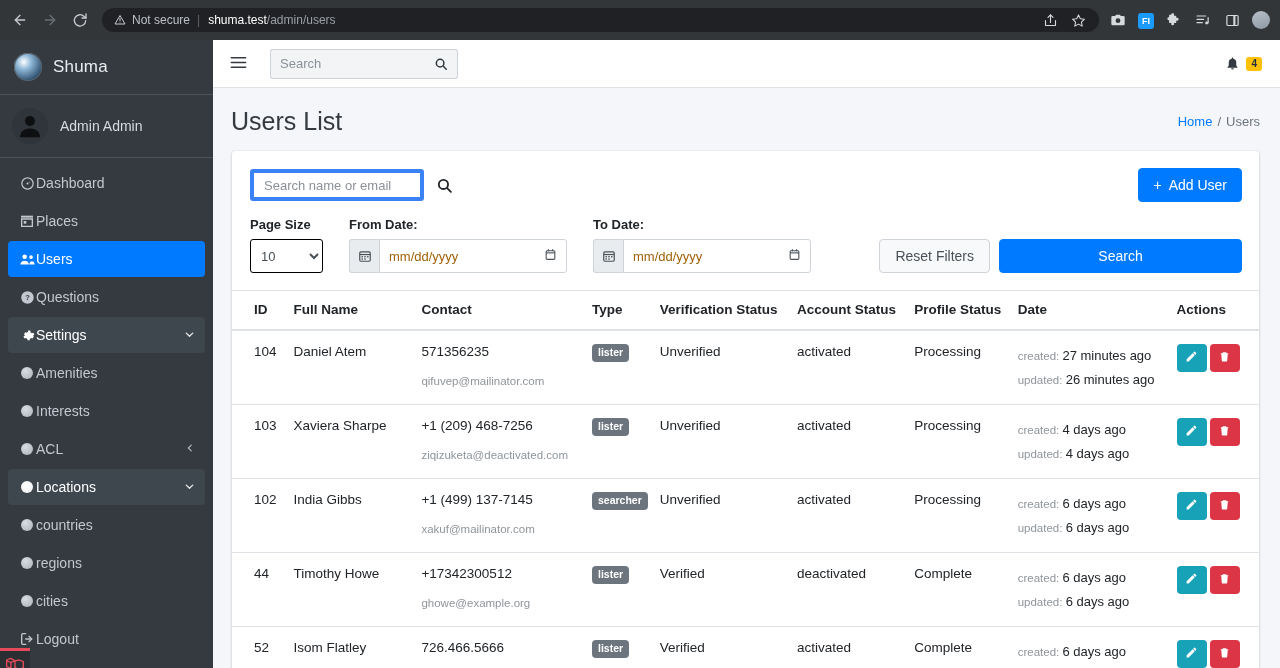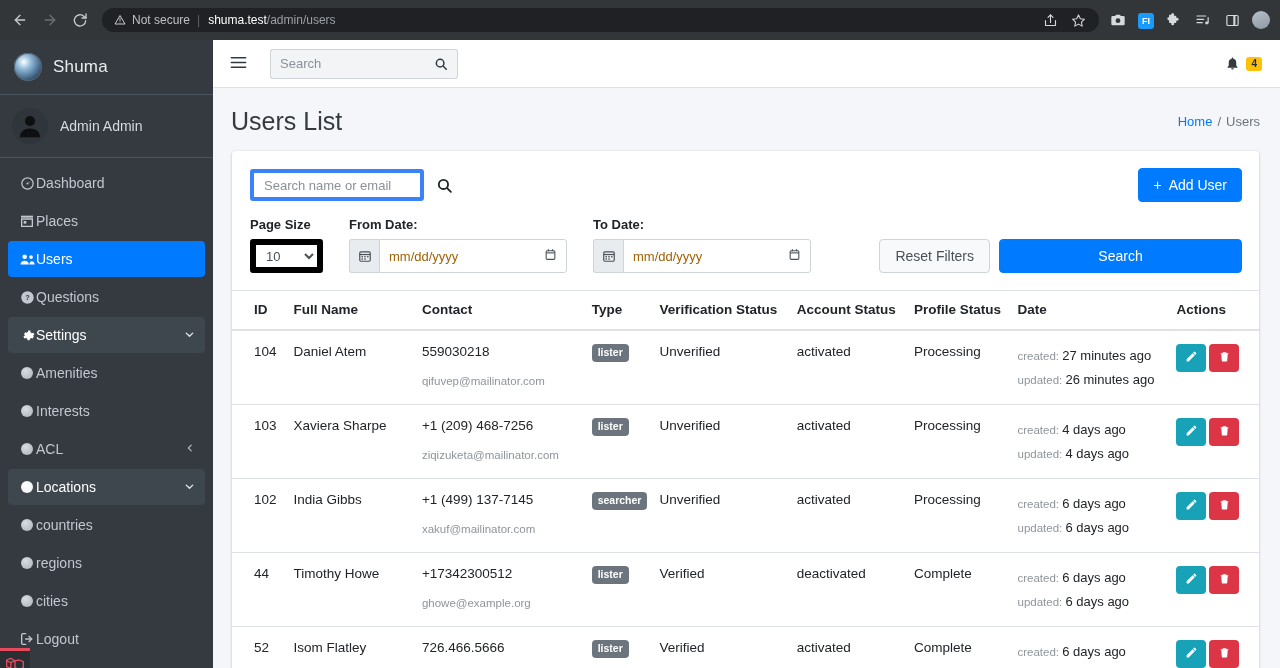--- a/index.html
+++ b/index.html
@@ -133,21 +133,21 @@
   .btn-add{
     margin-left:auto; background:#007bff; color:#fff; border:1px solid #007bff;
     border-radius:4px; height:34px; padding:0 14px; font-size:14px;
     display:flex; align-items:center; gap:7px; font-family:inherit;
   }
 
   .filters{ display:flex; align-items:flex-end; padding:0 17px 17px 18px; gap:0; }
   .f-group{ display:flex; flex-direction:column; }
   .f-label{ font-size:13px; font-weight:bold; color:#212529; margin-bottom:7px; }
   .sel{
-    width:73px; height:34px; border:6px solid #000000; border-radius:3px;
+    width:73px; height:34px; border:1px solid #000000; border-radius:3px;
     font-size:13px; padding:0 6px; color:#495057; background:#fff; font-family:inherit;
   }
   .date-wrap{ display:flex; height:34px; }
   .date-ic{
     width:30px; border:1px solid #ced4da; border-right:none; background:#e9ecef;
     border-radius:3px 0 0 3px; display:flex; align-items:center; justify-content:center;
     color:#495057;
   }
   .date-in{
     width:188px; height:34px; border:1px solid #ced4da; border-radius:0 3px 3px 0;
@@ -581,21 +581,21 @@
             <th class="col-prof">Profile Status</th>
             <th class="col-date">Date</th>
             <th class="col-act">Actions</th>
           </tr>
         </thead>
         <tbody id="tbody">
             <tr>
               <td class="col-id">104</td>
               <td class="col-name">Daniel Atem</td>
               <td class="col-contact">
-                <div class="phone">559030218</div>
+                <div class="phone">571356235</div>
                 <div class="email">qifuvep@mailinator.com</div>
               </td>
               <td class="col-type"><span class="badge-type">lister</span></td>
               <td class="col-ver">Unverified</td>
               <td class="col-acct">activated</td>
               <td class="col-prof">Processing</td>
               <td class="col-date">
                 <div class="date-line">created: <b>27 minutes ago</b></div>
                 <div class="date-line">updated: <b>26 minutes ago</b></div>
               </td>
@@ -612,21 +612,21 @@
                       </svg></span>
                   </button>
                 </div>
               </td>
             </tr>
             <tr>
               <td class="col-id">103</td>
               <td class="col-name">Xaviera Sharpe</td>
               <td class="col-contact">
                 <div class="phone">+1 (209) 468-7256</div>
-                <div class="email">ziqizuketa@mailinator.com</div>
+                <div class="email">ziqizuketa@deactivated.com</div>
               </td>
               <td class="col-type"><span class="badge-type">lister</span></td>
               <td class="col-ver">Unverified</td>
               <td class="col-acct">activated</td>
               <td class="col-prof">Processing</td>
               <td class="col-date">
                 <div class="date-line">created: <b>4 days ago</b></div>
                 <div class="date-line">updated: <b>4 days ago</b></div>
               </td>
               <td class="col-act">

